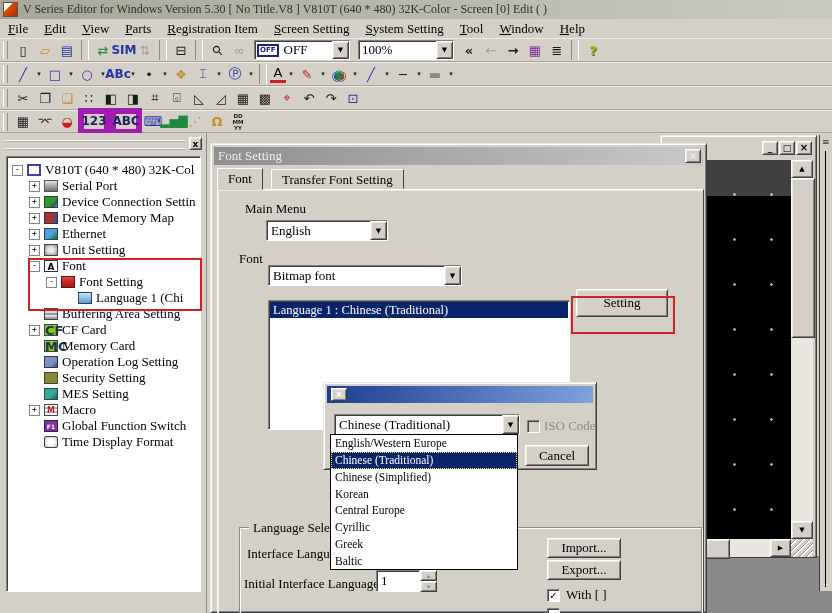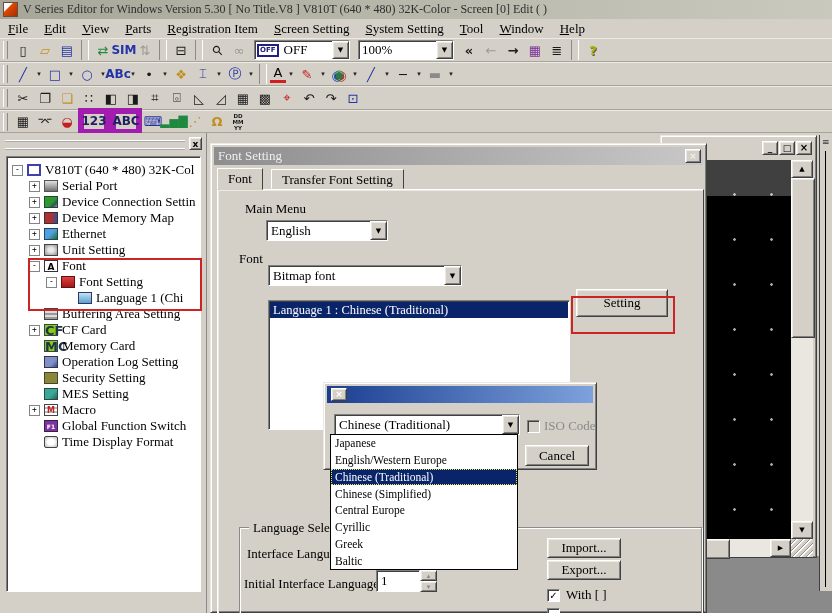--- a/index.html
+++ b/index.html
@@ -405,21 +405,21 @@
       </span>
   </span>
   <span class="checkbox" style="left:203px;top:35px;gap:4px">
     <span class="cb-box disabled"></span>
     <span style="color:#8a8a8a">ISO Code</span>
   </span>
   <span class="btn" style="position:absolute;left:201px;top:62px;width:64px;height:21px">Cancel</span>
 </div>
 
 <div class="poplist">
-  <span class="opt">Japanese</span>
     <span class="opt">English/Western Europe</span>
     <span class="opt sel">Chinese (Traditional)</span>
     <span class="opt">Chinese (Simplified)</span>
+    <span class="opt">Korean</span>
     <span class="opt">Central Europe</span>
     <span class="opt">Cyrillic</span>
     <span class="opt">Greek</span>
     <span class="opt">Baltic</span>
 </div>
 
 </body></html>

